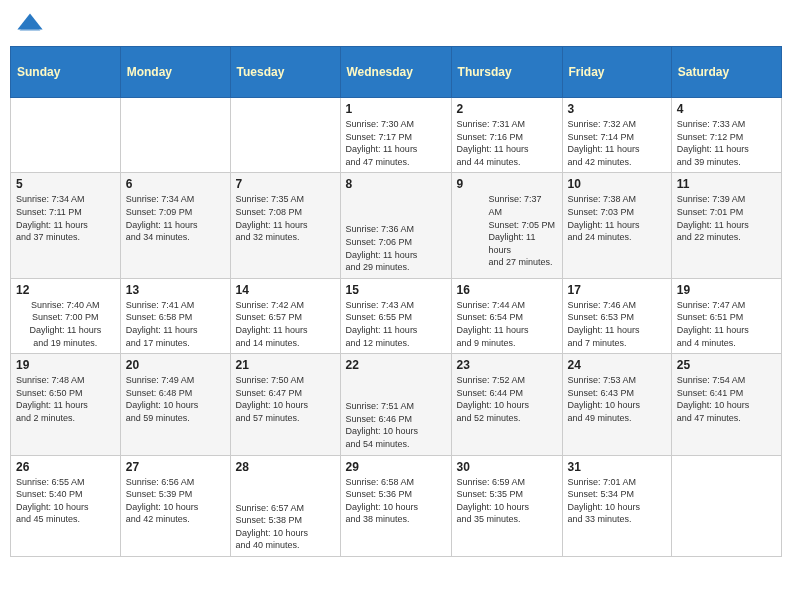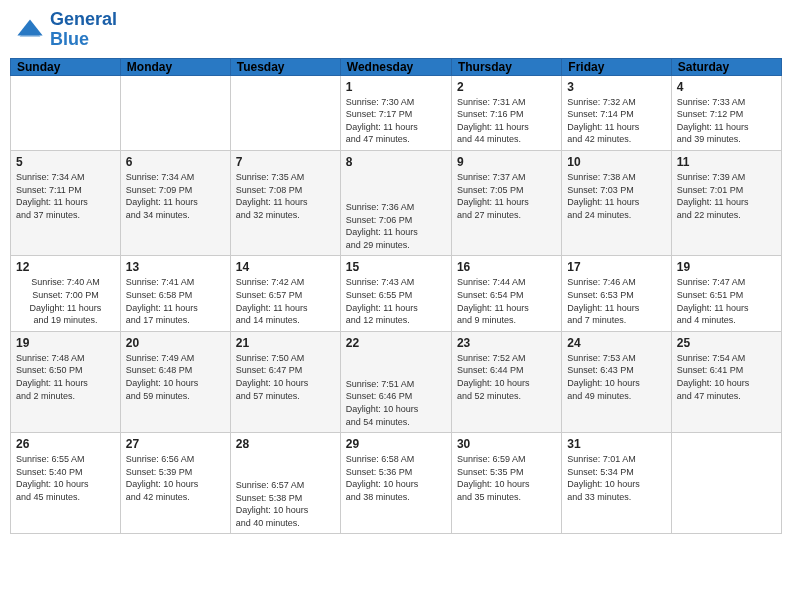--- a/index.html
+++ b/index.html
@@ -48,25 +48,25 @@
       font-size: 15px;
       color: #444;
     }
     .calendar {
       width: 100%;
       border-collapse: collapse;
       border: 1px solid #ccc;
     }
     .calendar th {
       background: #2979c4;
-      color: #000000;
+      color: #fef9c3;
       font-size: 12px;
       font-weight: bold;
       text-align: left;
-      padding: 1px 6px;
+      padding: 18px 6px;
       border: 1px solid #2565a8;
     }
     .calendar td {
       vertical-align: top;
       border: 1px solid #ccc;
       padding: 4px 5px;
       width: 113px;
       min-height: 80px;
       font-size: 9.5px;
       color: #333;
@@ -95,23 +95,20 @@
 </head>
 <body>
 
 <div class="header-area">
   <div class="logo">
     <svg class="logo-icon" viewBox="0 0 40 40">
       <rect x="0" y="0" width="40" height="40" fill="white"></rect>
       <polygon points="20,5 38,28 2,28" fill="#2979c4"></polygon>
       <polygon points="20,10 35,30 5,30" fill="#2979c4" opacity="0.4"></polygon>
     </svg>
-    <div class="logo-text">
-      <span>General</span><br><span style="color:#2979c4;">Blue</span>
-    </div>
   </div>
 </div>
 
 <table class="calendar">
   <thead>
     <tr>
     <th>Sunday</th>
         <th>Monday</th>
         <th>Tuesday</th>
         <th>Wednesday</th>
@@ -178,21 +175,21 @@
         </td>
         <td>
           <span class="day-number">8</span>
           <div class="day-info" style="white-space: pre-line; margin-top: 32px;">Sunrise: 7:36 AM
 Sunset: 7:06 PM
 Daylight: 11 hours
 and 29 minutes.</div>
         </td>
         <td>
           <span class="day-number">9</span>
-          <div class="day-info" style="white-space: pre-line;">Sunrise: 7:37 AM
+          <div class="day-info" style="white-space: pre-line; margin-left: 32px;">Sunrise: 7:37 AM
 Sunset: 7:05 PM
 Daylight: 11 hours
 and 27 minutes.</div>
         </td>
         <td>
           <span class="day-number">10</span>
           <div class="day-info" style="white-space: pre-line;">Sunrise: 7:38 AM
 Sunset: 7:03 PM
 Daylight: 11 hours
 and 24 minutes.</div>

